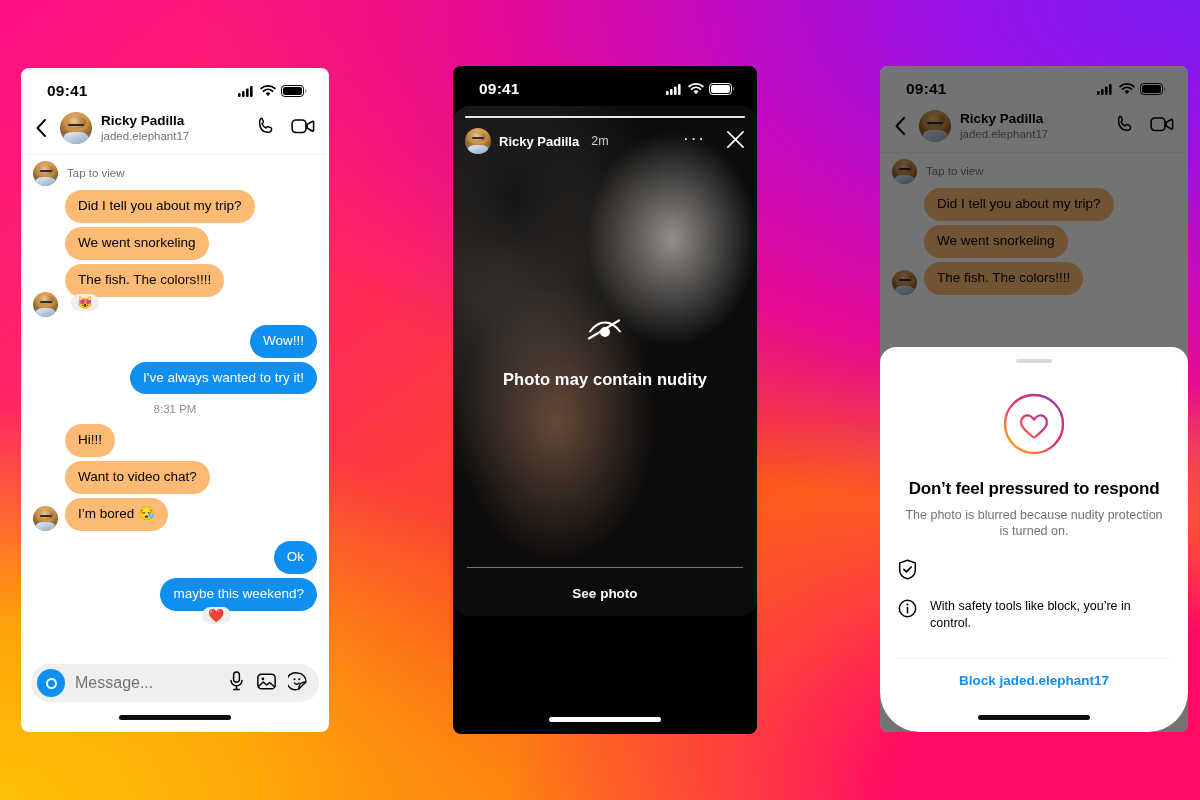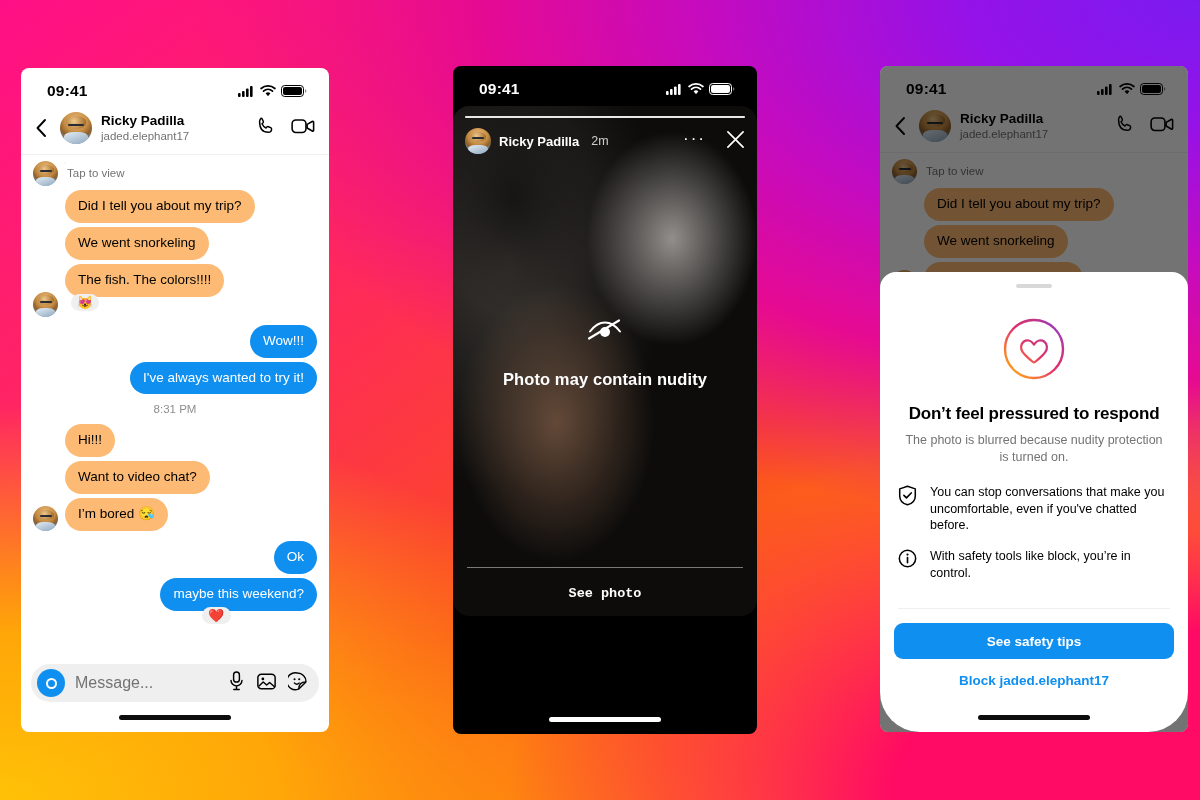--- a/index.html
+++ b/index.html
@@ -158,21 +158,21 @@
   .story-name { font-size: 13px; font-weight: 700; }
   .story-time { font-size: 12.5px; color: rgba(255,255,255,.78); margin-left: 4px; }
   .story-head-spacer { flex: 1 1 auto; }
   .dots { letter-spacing: 2px; font-size: 17px; line-height: 1; padding-bottom: 5px; }
   .nudity-center {
     position: absolute; left: 0; right: 0; top: 48%;
     transform: translateY(-50%); text-align: center; color: #fff;
   }
   .nudity-title { font-size: 16.5px; font-weight: 700; margin-top: 22px; letter-spacing: .1px; }
   .see-photo-wrap {
-    position: absolute; left: 14px; right: 14px; bottom: 14px; text-align: center; font-family: Liberation Mono, monospace;
+    position: absolute; left: 14px; right: 14px; bottom: 14px; text-align: center;
   }
   .see-photo-wrap .divider { height: 1px; background: rgba(255,255,255,.45); margin-bottom: 16px; }
   .see-photo { color: #fff; font-size: 13.5px; font-weight: 600; }
 
   
   .dimmed { position: relative; }
   .dim-overlay { position: absolute; inset: 0; background: rgba(0,0,0,.55); z-index: 5; }
   .sheet {
     position: absolute; left: 0; right: 0; bottom: 0; z-index: 6;
     background: #fff; border-radius: 16px 16px 40px 40px;
@@ -563,35 +563,33 @@
       <div class="sheet-sub">The photo is blurred because nudity protection is turned on.</div>
 
       <div class="sheet-bullets">
         <div class="bullet">
           <span class="ico">
             <svg width="19" height="21" viewBox="0 0 20 22">
                 <path d="M10 1.2 18.2 4v7.4c0 4.6-3.3 8-8.2 9.4C5.1 19.4 1.8 16 1.8 11.4V4L10 1.2z" stroke="#000" stroke-width="1.6" fill="none" stroke-linejoin="round"></path>
                 <path d="M6.2 10.8l2.7 2.7 5-5.2" stroke="#000" stroke-width="1.7" fill="none" stroke-linecap="round" stroke-linejoin="round"></path>
               </svg>
           </span>
-          <span class="txt">You can stop conversations that make you uncomfortable, even if you've chatted before.</span>
         </div>
         <div class="bullet">
           <span class="ico">
             <svg width="19" height="19" viewBox="0 0 20 20">
                 <circle cx="10" cy="10" r="8.6" stroke="#000" stroke-width="1.6" fill="none"></circle>
                 <circle cx="10" cy="5.9" r="1.15" fill="#000"></circle>
                 <path d="M10 8.9v5.6" stroke="#000" stroke-width="1.7" stroke-linecap="round"></path>
               </svg>
           </span>
           <span class="txt">With safety tools like block, you’re in control.</span>
         </div>
       </div>
 
-      <div class="primary-btn">See safety tips</div>
       <div class="secondary-link">Block jaded.elephant17</div>
       <div style="height:44px"></div>
     </div>
 
     <div class="home-indicator" style="z-index:7"></div>
   </div>
 
 </div>
 
 </body></html>

